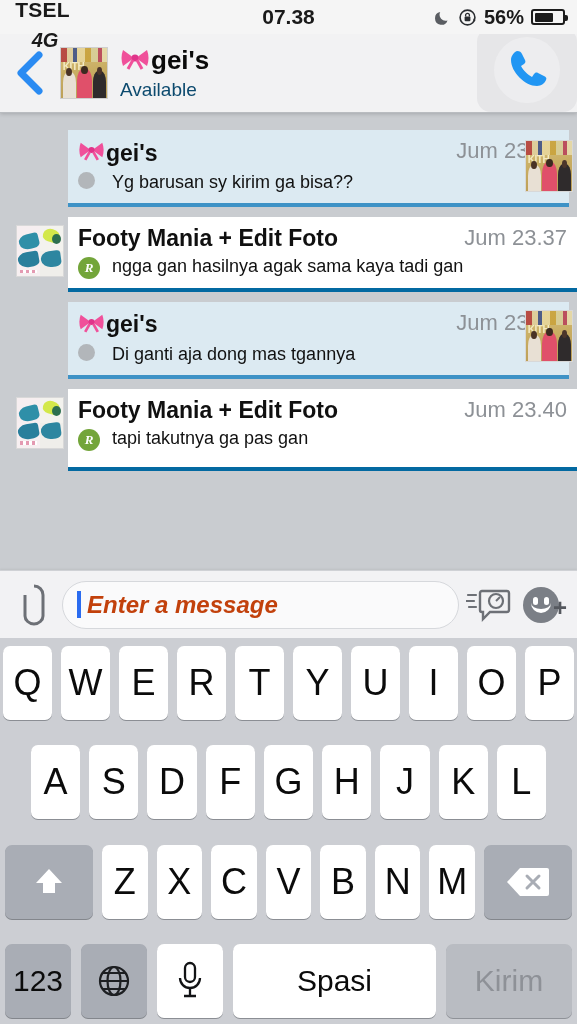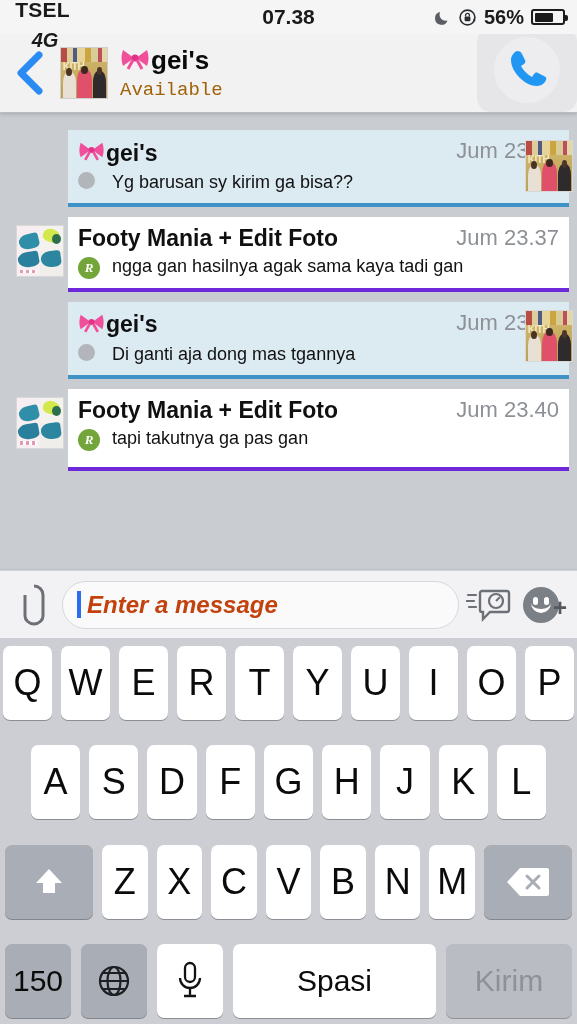--- a/index.html
+++ b/index.html
@@ -39,35 +39,35 @@
     box-shadow: 0 1px 0 #b9bcc0, 0 2px 4px rgba(0,0,0,0.18);
   }
   .nav-back { width:60px; display:flex; align-items:center; justify-content:center; cursor:pointer; }
   .nav-avatar {
     width:48px; height:52px; flex:none; border:1px solid #cfcfcf; background:#d4b87a;
     position:relative; overflow:hidden;
   }
   .nav-titlebox { margin-left:12px; display:flex; flex-direction:column; justify-content:center; }
   .nav-title { font-size:26px; font-weight:bold; color:#0a0a0a; display:flex; align-items:center; line-height:1.05;}
   .bow { display:inline-block; margin-right:1px; }
-  .nav-sub { font-size:19px; color:#a16207; margin-top:2px;font-family:Liberation Mono, monospace; }
+  .nav-sub { font-size:19px; color:#0c4a6e; margin-top:2px; }
   .nav-call {
     position:absolute; right:0px; top:-6px; width:100px; height:84px;
     background:#e6e6e8; border-radius:14px;
     display:flex; align-items:center; justify-content:center; cursor:pointer;
   }
   .nav-call .glow { position:absolute; width:66px; height:66px; border-radius:50%; background:#ededef; }
 
   
   .chat {
     position:absolute; top:112px; bottom:258px; left:0; right:0;
     background:#c9ccd0; overflow:hidden;
   }
   .msg { position:relative; margin-bottom:10px; }
-  .msg-in  { margin-left:68px; margin-right:8px; background:#ffffff; border-bottom:4px solid #6d28d9; }
+  .msg-in  { margin-left:68px; background:#ffffff; border-bottom:4px solid #0369a1; }
   .msg-out { margin-left:68px; margin-right:8px; background:#dceaf2; border-bottom:4px solid #3e92c6; }
   .msg-body { padding:8px 10px 10px 10px; position:relative; }
   .msg-head { display:flex; align-items:flex-start; }
   .msg-name { font-size:23px; font-weight:bold; color:#101010; display:flex; align-items:center; }
   .msg-time { margin-left:auto; font-size:22px; color:#8d9196; white-space:nowrap; padding-left:12px;}
   .msg-text { font-size:18px; color:#111; line-height:1.24; margin-top:3px; padding-left:34px; }
   .msg-status {
     position:absolute; left:10px; top:42px; width:17px; height:17px; border-radius:50%;
   }
   .st-dot { background:#b2b6ba; }
@@ -424,21 +424,21 @@
       <div class="key">N</div>
       <div class="key">M</div>
       <div class="key dark wide">
         <svg width="46" height="34" viewBox="0 0 46 34">
           <path d="M15 3h27a2 2 0 0 1 2 2v24a2 2 0 0 1-2 2H15L2 17z" fill="#fff"></path>
           <path d="M22 11 L34 23 M34 11 L22 23" stroke="#a9adb5" stroke-width="3" stroke-linecap="round"></path>
         </svg>
       </div>
     </div>
     <div class="krow r4">
-      <div class="key dark num">150</div>
+      <div class="key dark num">123</div>
       <div class="key dark globe">
         <svg width="40" height="40" viewBox="0 0 40 40">
           <circle cx="20" cy="20" r="14" fill="none" stroke="#1d1f22" stroke-width="2.2"></circle>
           <ellipse cx="20" cy="20" rx="6.5" ry="14" fill="none" stroke="#1d1f22" stroke-width="2.2"></ellipse>
           <path d="M6 20h28M8.6 12h22.8M8.6 28h22.8" stroke="#1d1f22" stroke-width="2.2"></path>
         </svg>
       </div>
       <div class="key mic">
         <svg width="34" height="44" viewBox="0 0 34 44">
           <rect x="12" y="4" width="10" height="19" rx="5" fill="none" stroke="#121315" stroke-width="2.3"></rect>

